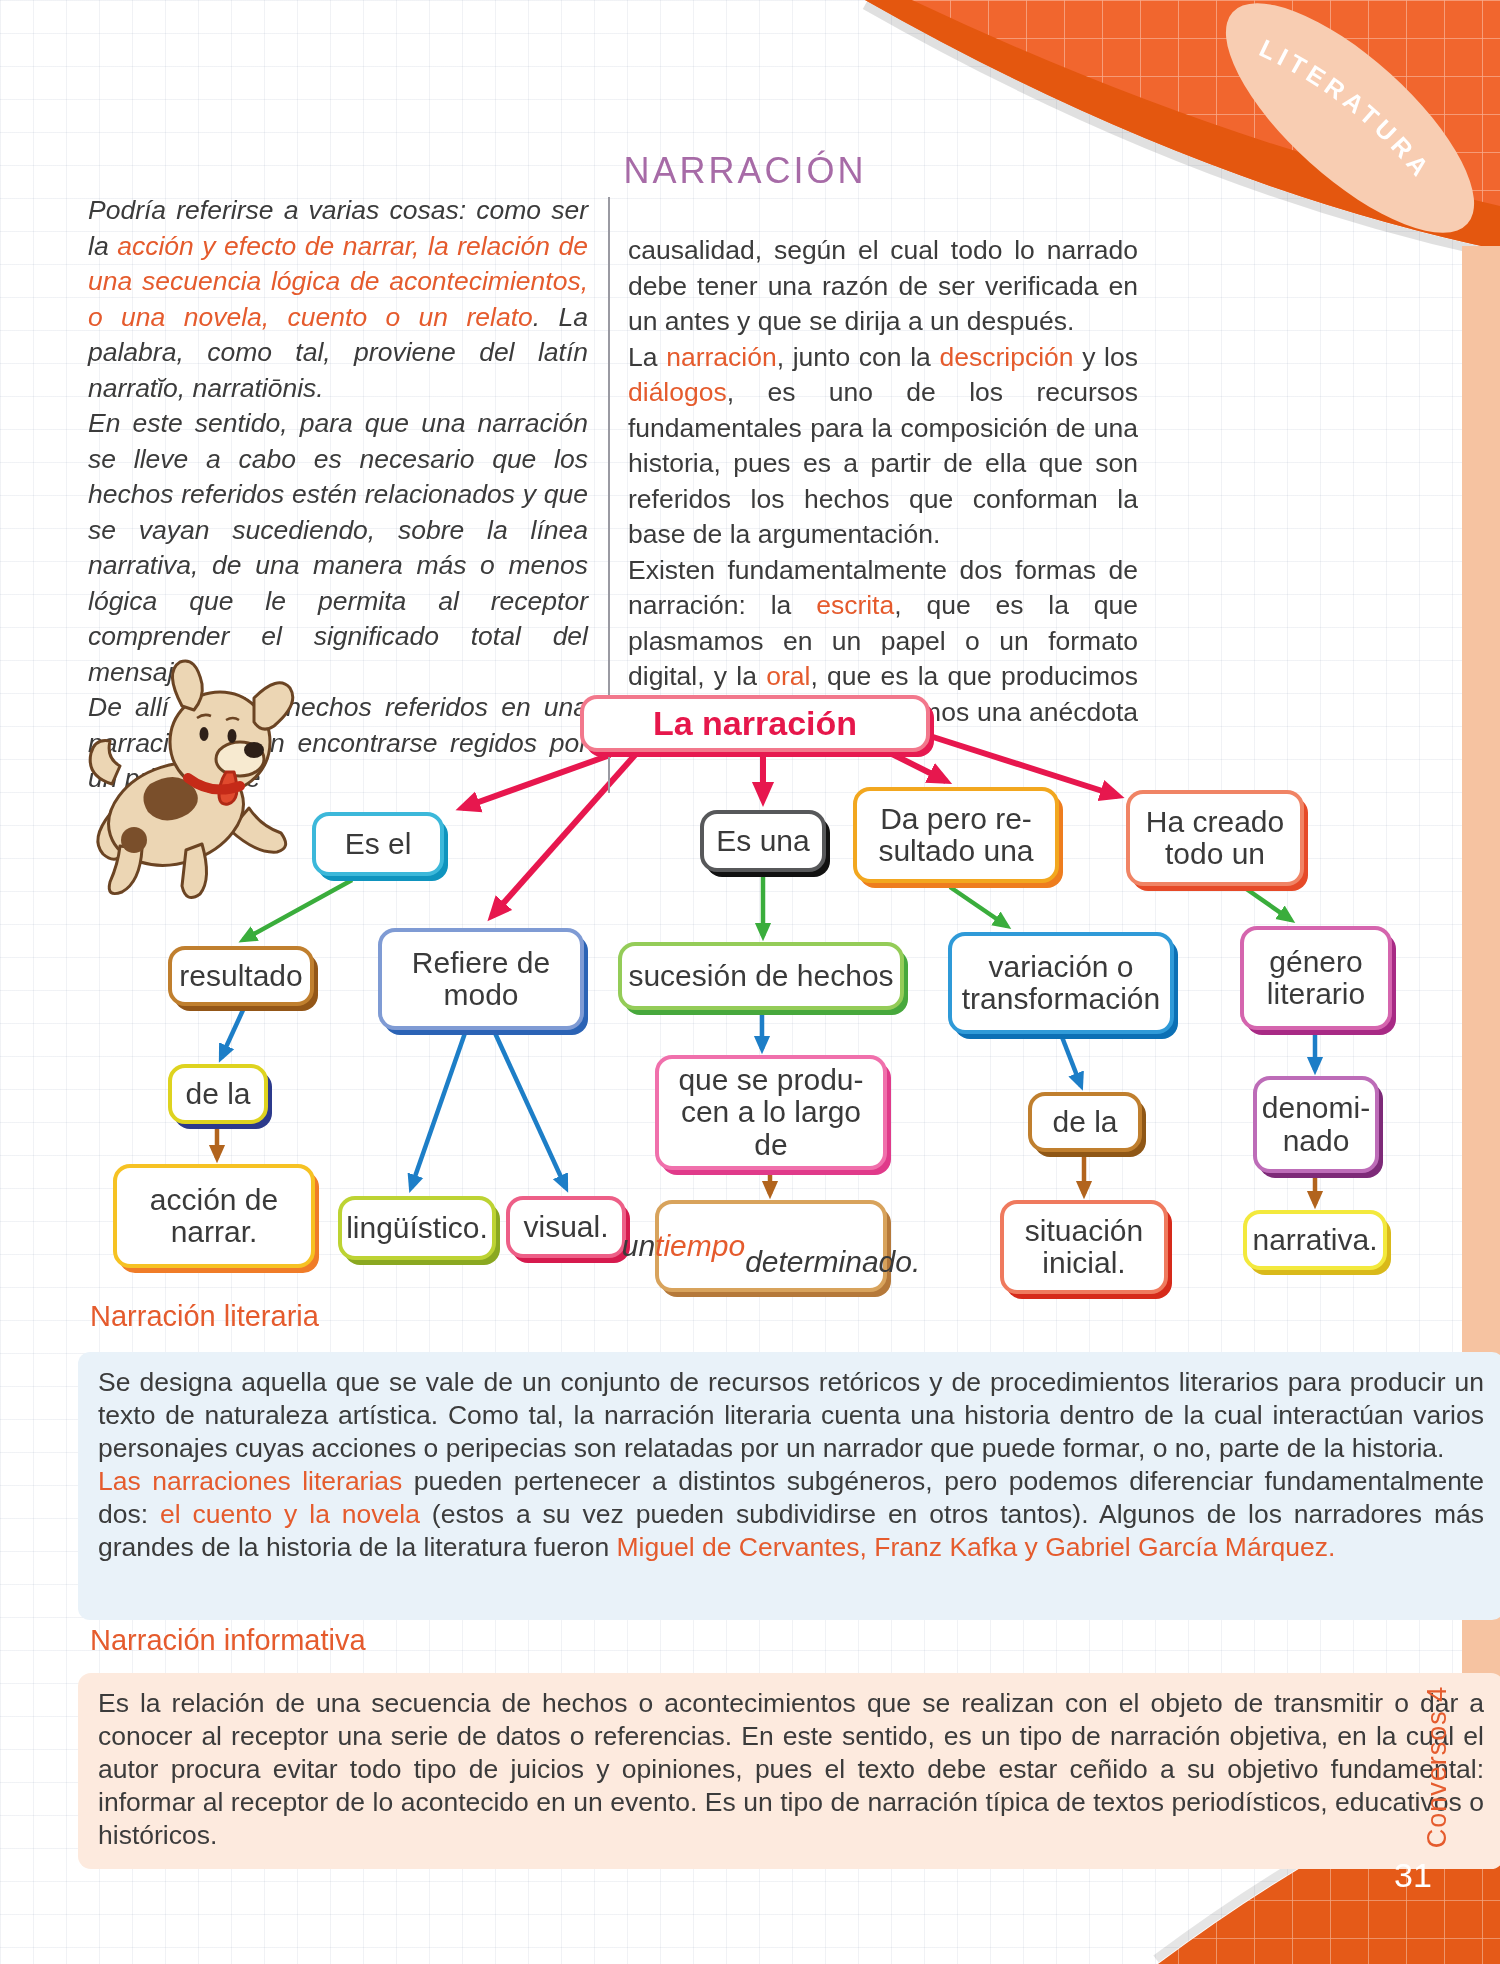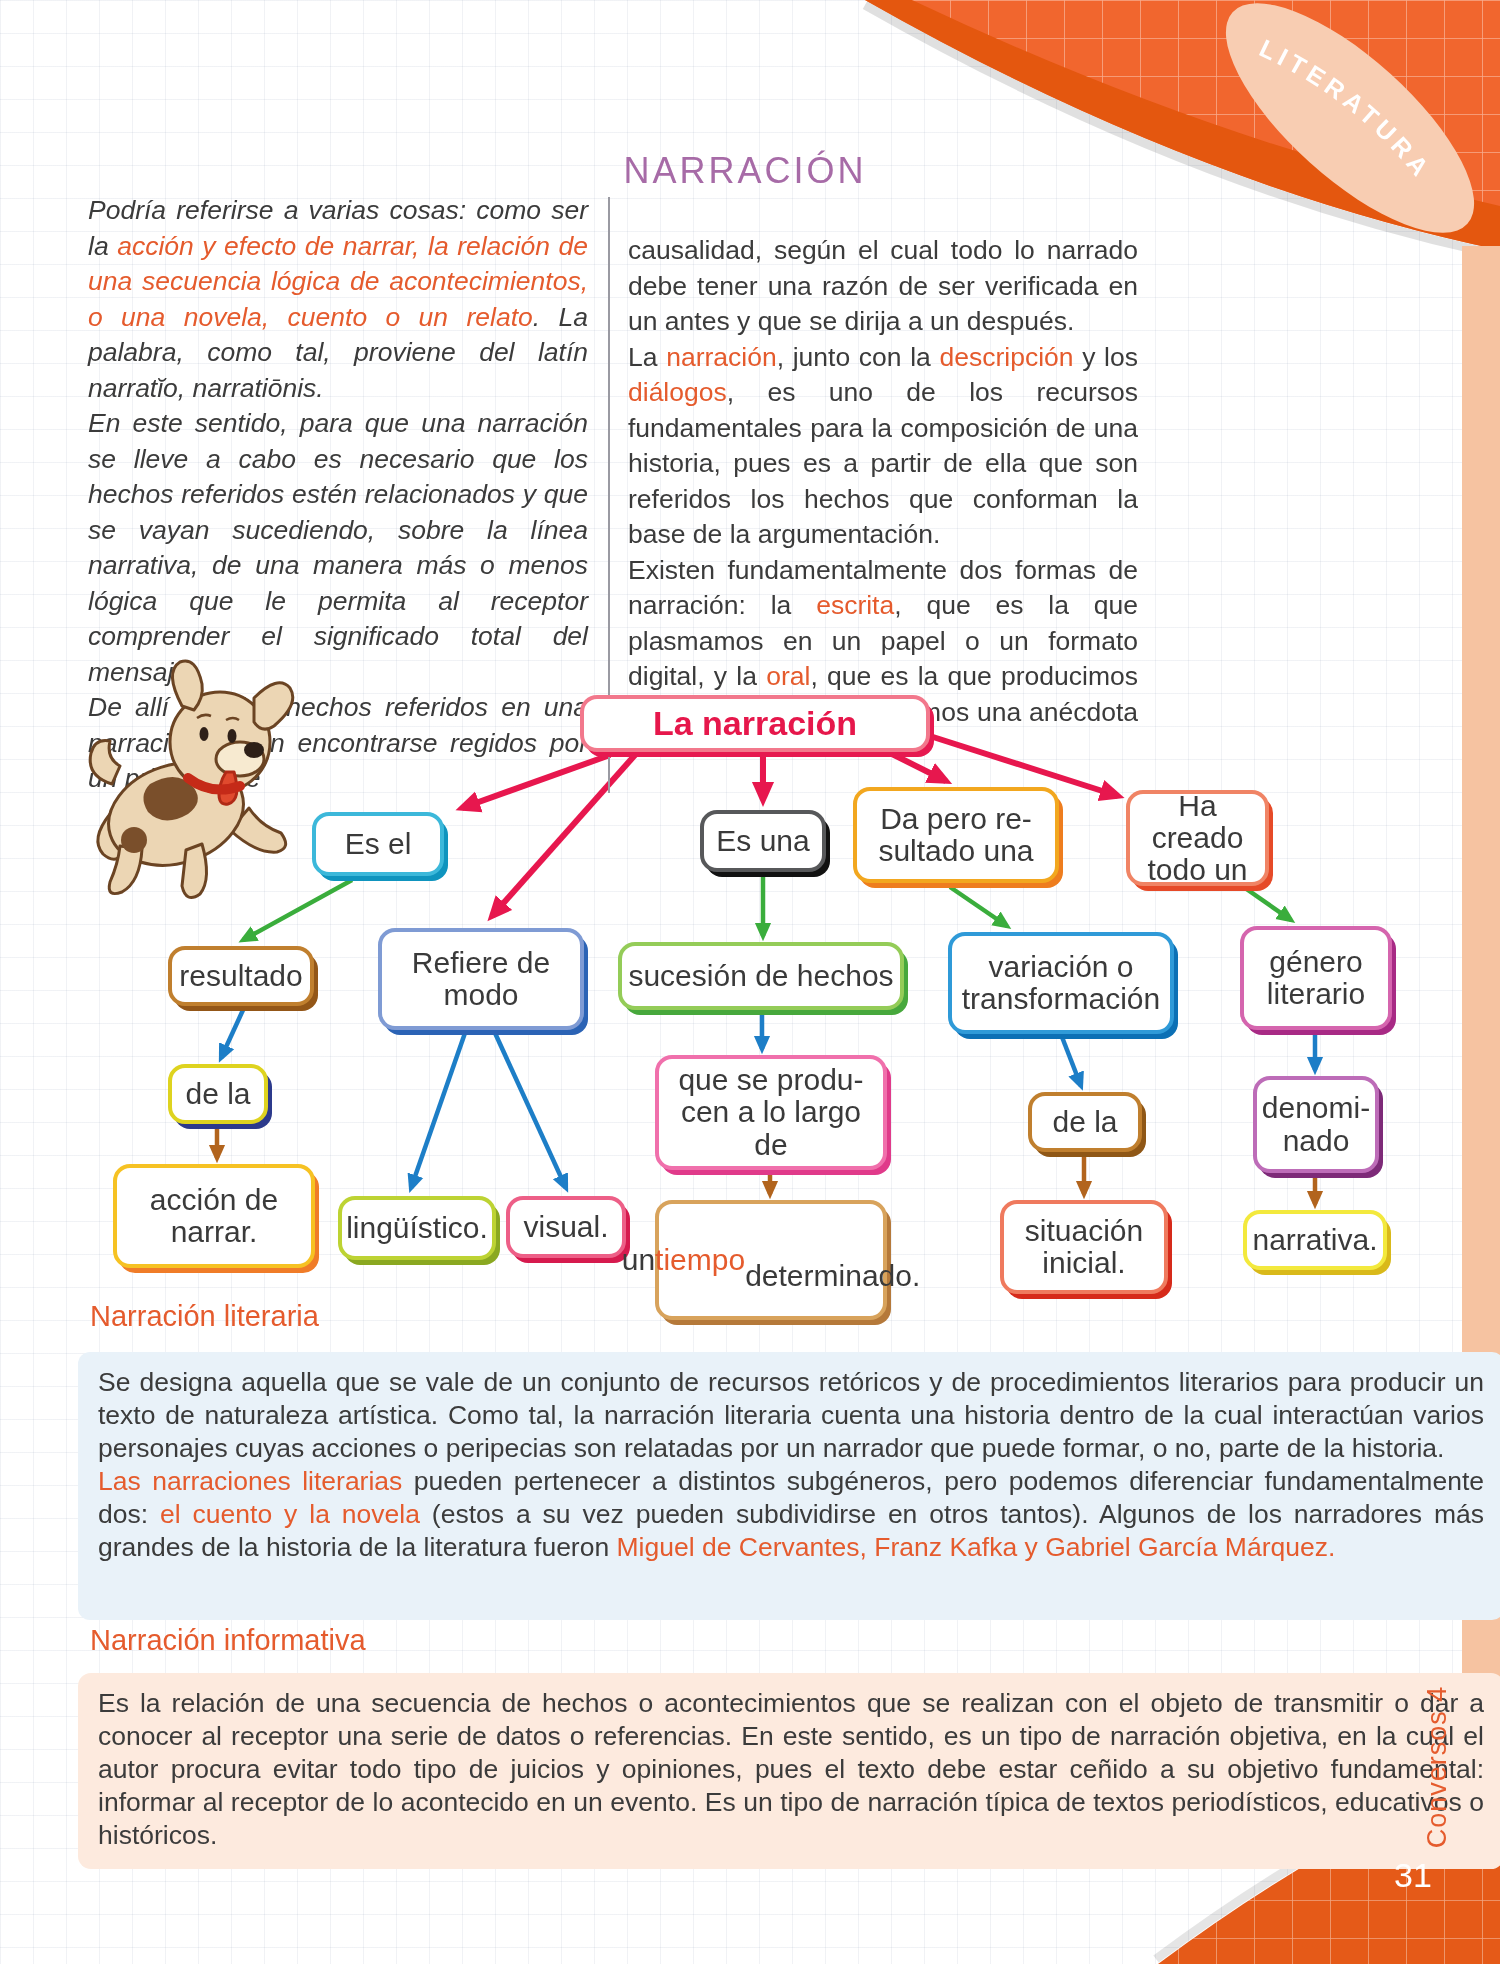--- a/index.html
+++ b/index.html
@@ -171,42 +171,42 @@
       <path class="ar" stroke-width="4.5" d="M1084,1156 L1084,1194" marker-end="url(#m-brown)" stroke="#b2641d"></path>
       <path class="ar" stroke-width="4.5" d="M1315,1176 L1315,1204" marker-end="url(#m-brown)" stroke="#b2641d"></path>
     </g>
   </svg>
 
   <div class="mapnode" style="left: 580px; top: 695px; width: 350px; height: 57px; font-size: 34px; border-color: rgb(242, 120, 140); box-shadow: rgb(230, 25, 80) 5px 6px 0px -1px; color: rgb(230, 23, 75); font-weight: 700;">La narración</div>
   <div class="mapnode" style="left: 312px; top: 812px; width: 132px; height: 64px; border-color: rgb(60, 184, 218); box-shadow: rgb(15, 148, 190) 5px 6px 0px -1px;">Es el</div>
   <div class="mapnode" style="left: 700px; top: 810px; width: 126px; height: 62px; border-color: rgb(87, 88, 90); box-shadow: rgb(17, 17, 17) 5px 6px 0px -1px;">Es una</div>
   <div class="mapnode" style="left: 853px; top: 787px; width: 206px; height: 96px; border-color: rgb(242, 167, 31); box-shadow: rgb(238, 125, 30) 5px 6px 0px -1px;">Da pero re-
 sultado una</div>
-  <div class="mapnode" style="left: 1126px; top: 790px; width: 143px; height: 96px; border-color: rgb(240, 132, 101); box-shadow: rgb(230, 74, 40) 5px 6px 0px -1px;">Ha creado
+  <div class="mapnode" style="left: 1126px; top: 790px; width: 178px; height: 96px; border-color: rgb(240, 132, 101); box-shadow: rgb(230, 74, 40) 5px 6px 0px -1px;">Ha creado
 todo un</div>
   <div class="mapnode" style="left: 168px; top: 946px; width: 146px; height: 60px; border-color: rgb(192, 127, 46); box-shadow: rgb(147, 86, 23) 5px 6px 0px -1px;">resultado</div>
   <div class="mapnode" style="left: 378px; top: 928px; width: 206px; height: 102px; border-color: rgb(127, 155, 212); box-shadow: rgb(43, 99, 181) 5px 6px 0px -1px;">Refiere de
 modo</div>
   <div class="mapnode" style="left: 618px; top: 942px; width: 286px; height: 68px; border-color: rgb(148, 204, 88); box-shadow: rgb(71, 168, 60) 5px 6px 0px -1px;">sucesión de hechos</div>
   <div class="mapnode" style="left: 948px; top: 932px; width: 226px; height: 102px; border-color: rgb(47, 154, 216); box-shadow: rgb(12, 112, 181) 5px 6px 0px -1px;">variación o
 transformación</div>
   <div class="mapnode" style="left: 1240px; top: 926px; width: 152px; height: 104px; border-color: rgb(213, 101, 174); box-shadow: rgb(168, 42, 133) 5px 6px 0px -1px;">género
 literario</div>
   <div class="mapnode" style="left: 168px; top: 1064px; width: 100px; height: 60px; border-color: rgb(222, 211, 31); box-shadow: rgb(44, 58, 140) 5px 6px 0px -1px;">de la</div>
   <div class="mapnode" style="left: 655px; top: 1055px; width: 232px; height: 115px; border-color: rgb(240, 112, 172); box-shadow: rgb(224, 58, 138) 5px 6px 0px -1px;">que se produ-
 cen a lo largo
 de</div>
   <div class="mapnode" style="left: 1028px; top: 1092px; width: 114px; height: 60px; border-color: rgb(192, 127, 46); box-shadow: rgb(143, 87, 22) 5px 6px 0px -1px;">de la</div>
   <div class="mapnode" style="left: 1253px; top: 1076px; width: 126px; height: 97px; border-color: rgb(189, 108, 184); box-shadow: rgb(125, 42, 120) 5px 6px 0px -1px;">denomi-
 nado</div>
   <div class="mapnode" style="left: 113px; top: 1164px; width: 202px; height: 104px; border-color: rgb(246, 194, 35); box-shadow: rgb(240, 124, 40) 5px 6px 0px -1px;">acción de
 narrar.</div>
   <div class="mapnode" style="left: 338px; top: 1196px; width: 158px; height: 64px; border-color: rgb(189, 211, 51); box-shadow: rgb(138, 168, 33) 5px 6px 0px -1px;">lingüístico.</div>
   <div class="mapnode" style="left: 506px; top: 1196px; width: 120px; height: 62px; border-color: rgb(237, 95, 135); box-shadow: rgb(214, 26, 78) 5px 6px 0px -1px;">visual.</div>
-  <div class="mapnode" style="left: 655px; top: 1200px; width: 232px; height: 120px; border-color: rgb(216, 163, 92); box-shadow: rgb(181, 121, 58) 5px 6px 0px -1px;"><span>un </span><span class="accent">tiempo</span><span>
+  <div class="mapnode" style="left: 655px; top: 1200px; width: 232px; height: 92px; border-color: rgb(216, 163, 92); box-shadow: rgb(181, 121, 58) 5px 6px 0px -1px; font-style: italic;"><span>un </span><span class="accent">tiempo</span><span>
 determinado.</span></div>
   <div class="mapnode" style="left: 1000px; top: 1200px; width: 168px; height: 94px; border-color: rgb(239, 122, 94); box-shadow: rgb(214, 42, 26) 5px 6px 0px -1px;">situación
 inicial.</div>
   <div class="mapnode" style="left: 1243px; top: 1210px; width: 144px; height: 60px; border-color: rgb(243, 233, 61); box-shadow: rgb(217, 185, 26) 5px 6px 0px -1px;">narrativa.</div>
 
   <h2 class="section-heading" style="top:1300px;">Narración literaria</h2>
   <div class="panel panel-blue" style="top:1352px; height:268px;">
     <p><span>Se designa aquella que se vale de un conjunto de recursos retóricos y de procedimientos literarios para producir un texto de naturaleza artística. Como tal, la narración literaria cuenta una historia dentro de la cual interactúan varios personajes cuyas acciones o peripecias son relatadas por un narrador que puede formar, o no, parte de la historia.</span></p>
     <p><span class="accent">Las narraciones literarias</span><span> pueden pertenecer a distintos subgéneros, pero podemos diferenciar fundamentalmente dos: </span><span class="accent">el cuento y la novela</span><span> (estos a su vez pueden subdividirse en otros tantos). Algunos de los narradores más grandes de la historia de la literatura fueron </span><span class="accent">Miguel de Cervantes, Franz Kafka y Gabriel García Márquez.</span></p>
   </div>

